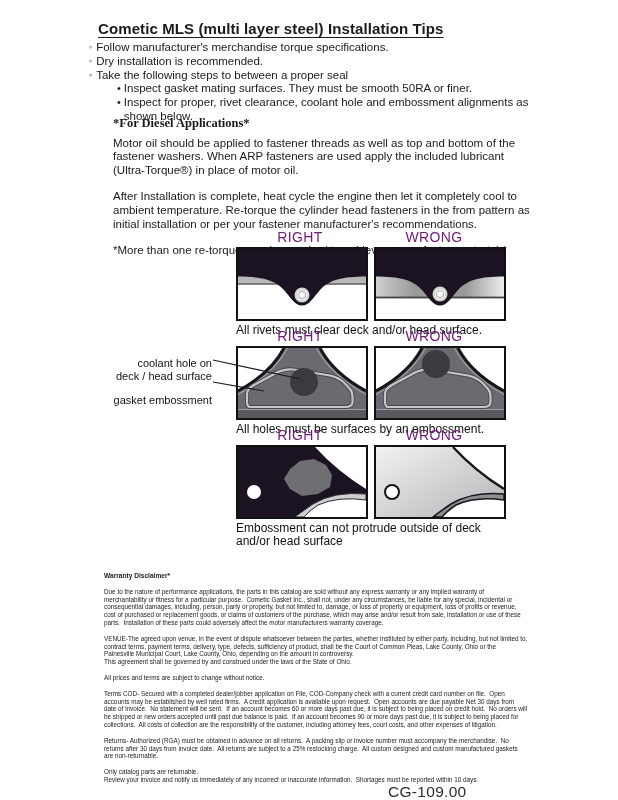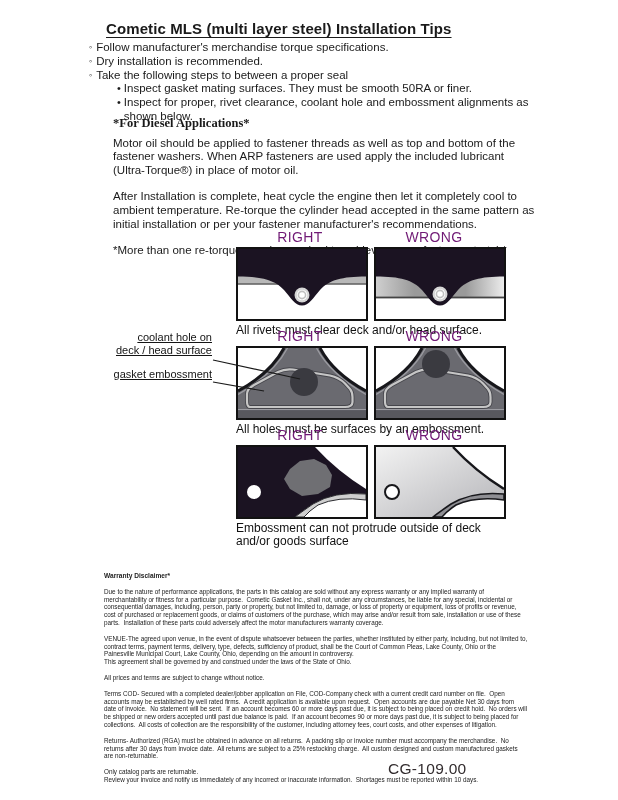--- a/index.html
+++ b/index.html
@@ -1,46 +1,46 @@
 <!DOCTYPE html>
 <html><head>
 <meta charset="utf-8">
 <style>
   html,body{margin:0;padding:0;background:#fff;}
   .page{position:relative;width:618px;height:800px;background:#ffffff;overflow:hidden;
         font-family:"Liberation Sans","DejaVu Sans",sans-serif;color:#1a1a1a;}
   .abs{position:absolute;}
   
-  .title{left:106px;top:20px;font-size:15px;font-weight:bold;
+  .title{left:98px;top:20px;font-size:15px;font-weight:bold;
          text-decoration:underline;text-underline-offset:3px;letter-spacing:.1px;}
   .bullets{left:89px;top:41px;width:444px;font-size:11.5px;line-height:13.8px;}
   .b-row{display:flex;align-items:flex-start;}
   .mk1{font-size:9px;line-height:13.8px;margin:0 4px 0 0;}
   .sub{margin-left:28px;}
   .mk2{font-size:11px;line-height:13.8px;margin:0 3px 0 0;}
   
   .diesel{left:113px;top:117px;width:424px;font-size:11.5px;line-height:13.6px;}
   .diesel h2{font-size:12.5px;margin:0 0 6px 0;font-family:Liberation Serif, serif;}
   .diesel p{margin:0 0 13px 0;white-space:pre-wrap;}
   
   .fig{width:262px;}
   .lblrow{display:flex;gap:6px;margin-bottom:2px;}
   .lblrow div{width:128px;text-align:center;font-size:14px;letter-spacing:.4px;color:#701a75;}
   .boxrow{display:flex;gap:6px;}
   .fbox{width:128px;height:70px;border:2px solid #121212;line-height:0;}
   .fbox svg{width:128px;height:70px;display:block;}
   .cap{margin-top:3px;font-size:12px;line-height:13px;color:#111;}
-  .sidelbl{left:88px;top:331px;width:124px;text-align:right;font-size:11px;line-height:13px;color:#141414;text-decoration:underline;}
+  .sidelbl{left:88px;top:357px;width:124px;text-align:right;font-size:11px;line-height:13px;color:#141414;}
   .sidelbl .l2{margin-top:11px;}
   
   .fine{left:104px;top:572px;width:424px;font-size:6.35px;line-height:7.8px;color:#232323;}
   .fine h3{font-size:6.6px;margin:0 0 8px 0;}
   .fine p{margin:0 0 8px 0;white-space:pre-wrap;}
   .fine .tight{margin-bottom:0;}
-  .footer-code{left:388px;top:760px;font-size:15.5px;color:#322c2e;letter-spacing:.3px;}
+  .footer-code{left:388px;top:783px;font-size:15.5px;color:#322c2e;letter-spacing:.3px;}
 </style>
 </head>
 <body>
 
 <div class="page">
 
   <div class="abs title">Cometic MLS (multi layer steel) Installation Tips</div>
 
   <div class="abs bullets">
     <div class="b-row">
@@ -61,21 +61,21 @@
     </div>
     <div class="b-row sub">
       <span class="mk2">•</span>
       <span>Inspect for proper, rivet clearance, coolant hole and embossment alignments as shown below.</span>
     </div>
   </div>
 
   <div class="abs diesel">
     <h2>*For Diesel Applications*</h2>
     <p>Motor oil should be applied to fastener threads as well as top and bottom of the fastener washers. When ARP fasteners are used apply the included lubricant (Ultra-Torque®) in place of motor oil.</p>
-    <p>After Installation is complete, heat cycle the engine then let it completely cool to ambient temperature. Re-torque the cylinder head accepted in the same pattern as initial installation or per your fastener manufacturer's recommendations.</p>
+    <p>After Installation is complete, heat cycle the engine then let it completely cool to ambient temperature. Re-torque the cylinder head fasteners in the from pattern as initial installation or per your fastener manufacturer's recommendations.</p>
     <p>*More than one re-torque may be required to achieve proper fastener stretch*</p>
   </div>
 
   <div class="abs fig" style="left:236px;top:229px;">
     <div class="lblrow">
       <div>RIGHT</div>
       <div>WRONG</div>
     </div>
     <div class="boxrow">
       <div class="fbox">
@@ -192,21 +192,21 @@
           <rect width="128" height="70" fill="#ffffff"></rect>
           <path d="M0,0 H77 Q99,24 128,42 V47 Q96,44 75,57 Q62,66 57,70 H0 Z" fill="url(#g3)"></path>
           <path d="M77,0 Q99,24 128,42" stroke="#17171b" stroke-width="2.4" fill="none"></path>
           <path d="M128,47 Q96,44 75,57 Q62,66 57,70 H66 Q71,64 80,58 Q100,49 128,53 Z" fill="#8e8e93" stroke="#17171b" stroke-width="1.6"></path>
           <circle cx="16" cy="45" r="7" fill="#ffffff" stroke="#17171b" stroke-width="2"></circle>
         </svg>
       </div>
     </div>
     <div class="cap">
       <span>Embossment can not protrude outside of deck</span><br>
-      <span>and/or goods surface</span>
+      <span>and/or head surface</span>
     </div>
   </div>
 
   <div class="abs fine">
     <h3>Warranty Disclaimer*</h3>
     <p>Due to the nature of performance applications, the parts in this catalog are sold without any express warranty or any implied warranty of merchantability or fitness for a particular purpose.  Cometic Gasket Inc., shall not, under any circumstances, be liable for any special, incidental or consequential damages, including, person, party or property, but not limited to, damage, or loss of property or equipment, loss of profits or revenue, cost of purchased or replacement goods, or claims of customers of the purchase, which may arise and/or result from sale, installation or use of these parts.  Installation of these parts could adversely affect the motor manufacturers warranty coverage.</p>
     <p class="tight">VENUE-The agreed upon venue, in the event of dispute whatsoever between the parties, whether instituted by either party, including, but not limited to, contract terms, payment terms, delivery, type, defects, sufficiency of product, shall be the Court of Common Pleas, Lake County, Ohio or the Painesville Municipal Court, Lake County, Ohio, depending on the amount in controversy.</p>
     <p>This agreement shall be governed by and construed under the laws of the State of Ohio.</p>
     <p>All prices and terms are subject to change without notice.</p>
     <p>Terms COD- Secured with a completed dealer/jobber application on File, COD-Company check with a current credit card number on file.  Open accounts may be established by well rated firms.  A credit application is available upon request.  Open accounts are due payable Net 30 days from date of invoice.  No statement will be sent.  If an account becomes 60 or more days past due, it is subject to being placed on credit hold.  No orders will be shipped or new orders accepted until past due balance is paid.  If an account becomes 90 or more days past due, it is subject to being placed for collections.  All costs of collection are the responsibility of the customer, including attorney fees, court costs, and other expenses of litigation.</p>

